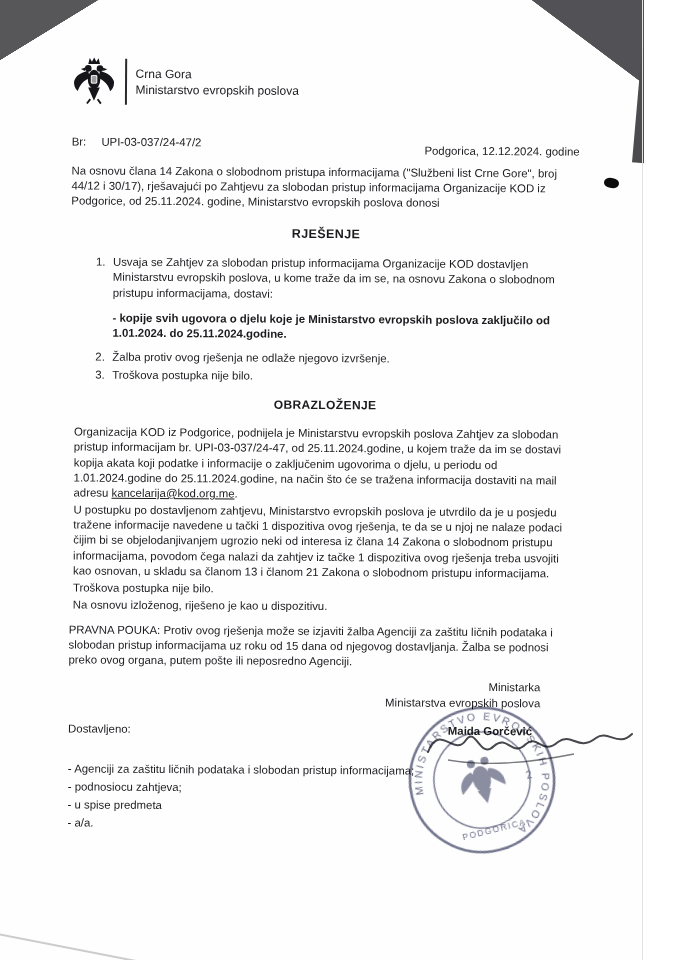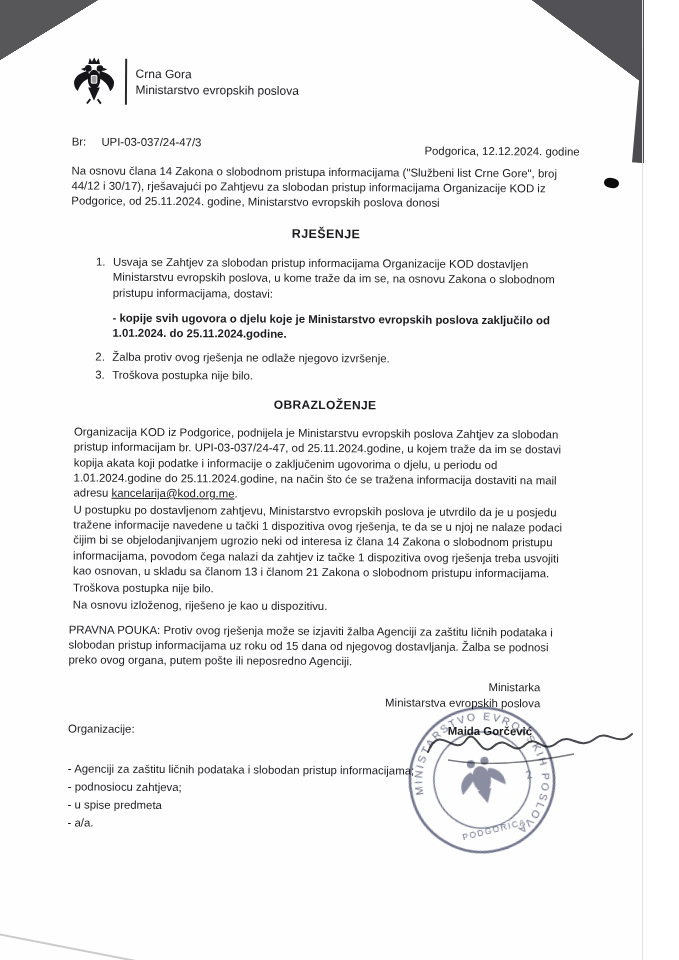--- a/index.html
+++ b/index.html
@@ -74,21 +74,21 @@
       <div class="lh-divider"></div>
       <div class="lh-text">
         <div>Crna Gora</div>
         <div>Ministarstvo evropskih poslova</div>
       </div>
     </div>
 
     <div class="ref-row">
       <div>
         <span class="ref-label">Br:</span>
-        <span>UPI-03-037/24-47/3</span>
+        <span>UPI-03-037/24-47/2</span>
       </div>
       <div class="date">Podgorica, 12.12.2024. godine</div>
     </div>
 
     <p class="intro">Na osnovu člana 14 Zakona o slobodnom pristupa informacijama ("Službeni list Crne Gore", broj 44/12 i 30/17), rješavajući po Zahtjevu za slobodan pristup informacijama Organizacije KOD iz Podgorice, od 25.11.2024. godine, Ministarstvo evropskih poslova donosi</p>
 
     <div class="doc-title">RJEŠENJE</div>
 
     <div class="li">
       <span class="num">1.</span>
@@ -117,21 +117,21 @@
     <p class="pline">Na osnovu izloženog, riješeno je kao u dispozitivu.</p>
 
     <p class="legal">PRAVNA POUKA: Protiv ovog rješenja može se izjaviti žalba Agenciji za zaštitu ličnih podataka i slobodan pristup informacijama uz roku od 15 dana od njegovog dostavljanja. Žalba se podnosi preko ovog organa, putem pošte ili neposredno Agenciji.</p>
 
     <div class="sig">
       <div>Ministarka</div>
       <div>Ministarstva evropskih poslova</div>
     </div>
 
     <div class="row">
-      <div>Organizacije:</div>
+      <div>Dostavljeno:</div>
       <div class="name">Maida Gorčević</div>
     </div>
 
     <div class="dist-list">
       <div>- Agenciji za zaštitu ličnih podataka i slobodan pristup informacijama;</div>
       <div>- podnosiocu zahtjeva;</div>
       <div>- u spise predmeta</div>
       <div>- a/a.</div>
     </div>
 

